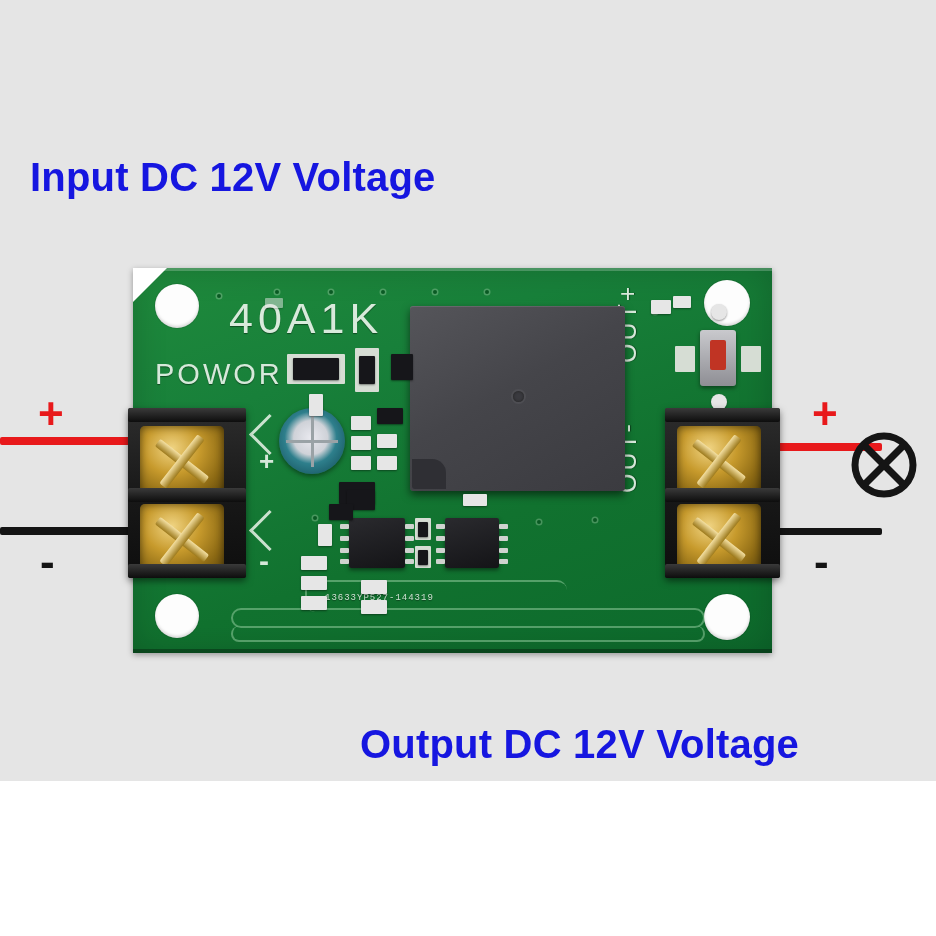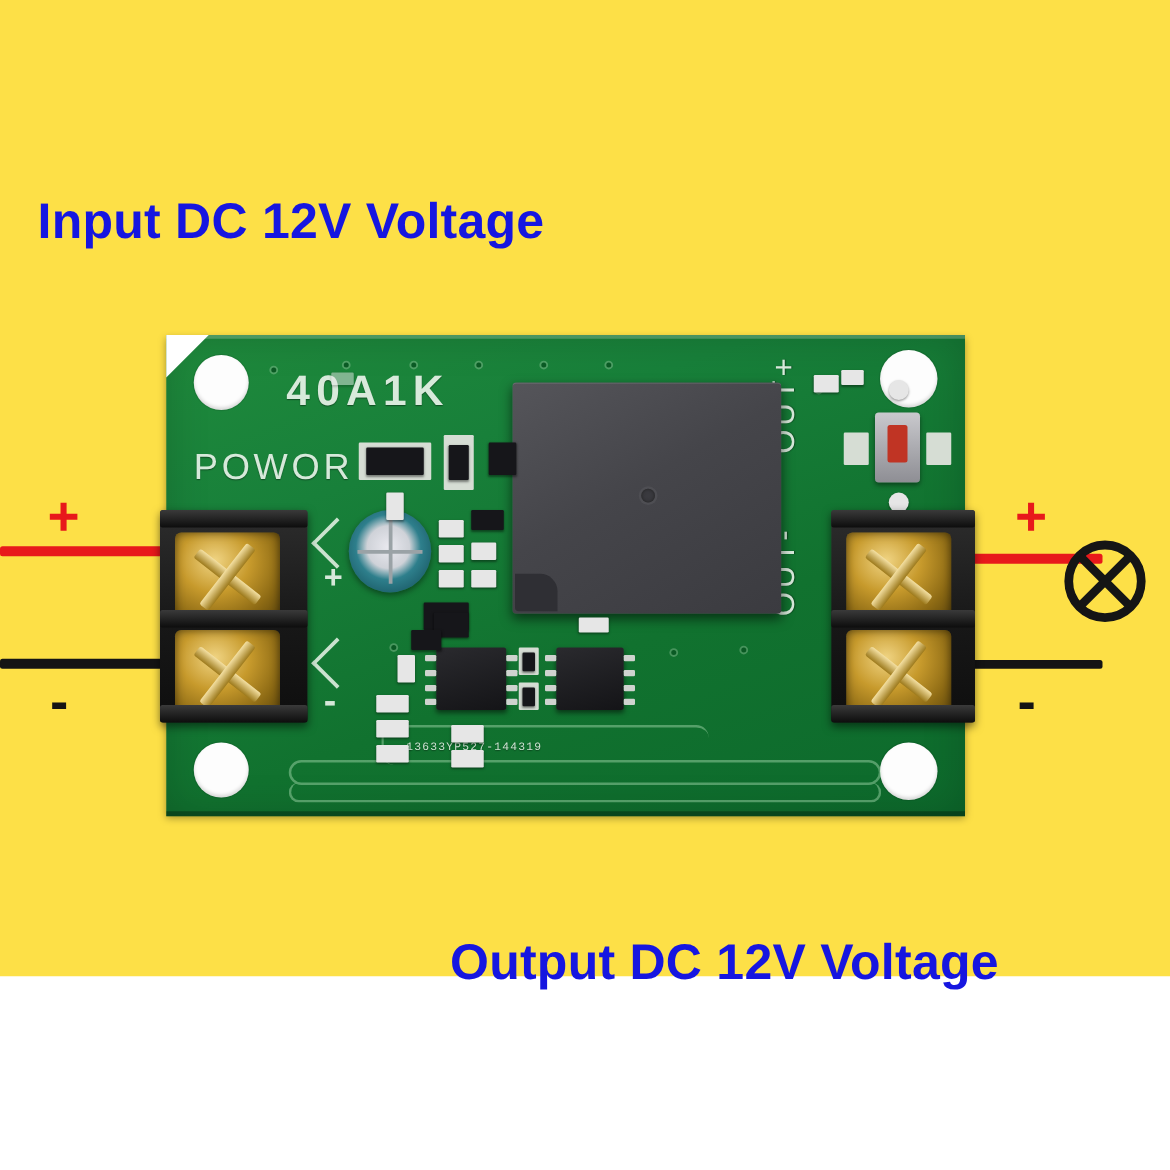--- a/index.html
+++ b/index.html
@@ -1,23 +1,23 @@
 <!DOCTYPE html>
 <html><head>
 <meta charset="utf-8">
 <style>
   html,body{margin:0;padding:0;background:#ffffff;}
   body{width:936px;height:936px;overflow:hidden;font-family:"Liberation Sans",sans-serif;}
-  #stage{position:relative;width:936px;height:781px;background:#fde047;}
+  #stage{position:relative;width:936px;height:781px;background:#e5e5e5;}
 
   
   .anno{position:absolute;color:#1616e0;font-weight:bold;white-space:nowrap;
         font-family:"Liberation Sans",sans-serif;letter-spacing:.2px;}
   #input-label{left:30px;top:155px;font-size:40px;}
-  #output-label{left:360px;top:748px;font-size:40px;}
+  #output-label{left:360px;top:722px;font-size:40px;}
 
   
   .wire{position:absolute;border-radius:2px;}
   .wire-red{background:#e8191b;}
   .wire-black{background:#141414;}
 
   
   .sign{position:absolute;font-weight:bold;line-height:1;font-family:"Liberation Sans",sans-serif;}
   .sign-plus{color:#e8191b;font-size:44px;}
   .sign-minus{color:#141414;font-size:44px;}
@@ -35,21 +35,21 @@
   #pcb .edge-hi{position:absolute;left:0;right:0;top:0;height:3px;
        background:rgba(255,255,255,.22);}
   #pcb .edge-lo{position:absolute;left:0;right:0;bottom:0;height:4px;
        background:rgba(0,0,0,.30);}
 
   .hole{position:absolute;border-radius:50%;background:#fdfdfd;
         box-shadow:inset 0 -2px 3px rgba(0,0,0,.15),0 0 0 1px rgba(0,0,0,.08);}
 
   .silk{position:absolute;color:#e7f2e8;font-family:"Liberation Sans",sans-serif;
         text-shadow:0 1px 1px rgba(0,0,0,.45);white-space:nowrap;}
-  #silk-model{left:96px;top:26px;font-size:34px;letter-spacing:5px;font-weight:700;opacity:.93;}
+  #silk-model{left:96px;top:26px;font-size:43px;letter-spacing:5px;font-weight:400;opacity:.93;}
   #silk-powor{left:22px;top:90px;font-size:29px;letter-spacing:3px;opacity:.92;}
   #silk-serial{left:192px;top:325px;font-size:9px;letter-spacing:1px;opacity:.88;
         font-family:"Liberation Mono",monospace;}
   #silk-outp{left:480px;top:95px;font-size:25px;letter-spacing:3px;opacity:.93;
         transform:rotate(-90deg);transform-origin:left top;}
   #silk-outn{left:480px;top:225px;font-size:25px;letter-spacing:3px;opacity:.93;
         transform:rotate(-90deg);transform-origin:left top;}
 
   
   .arrowmark{position:absolute;width:26px;height:26px;

